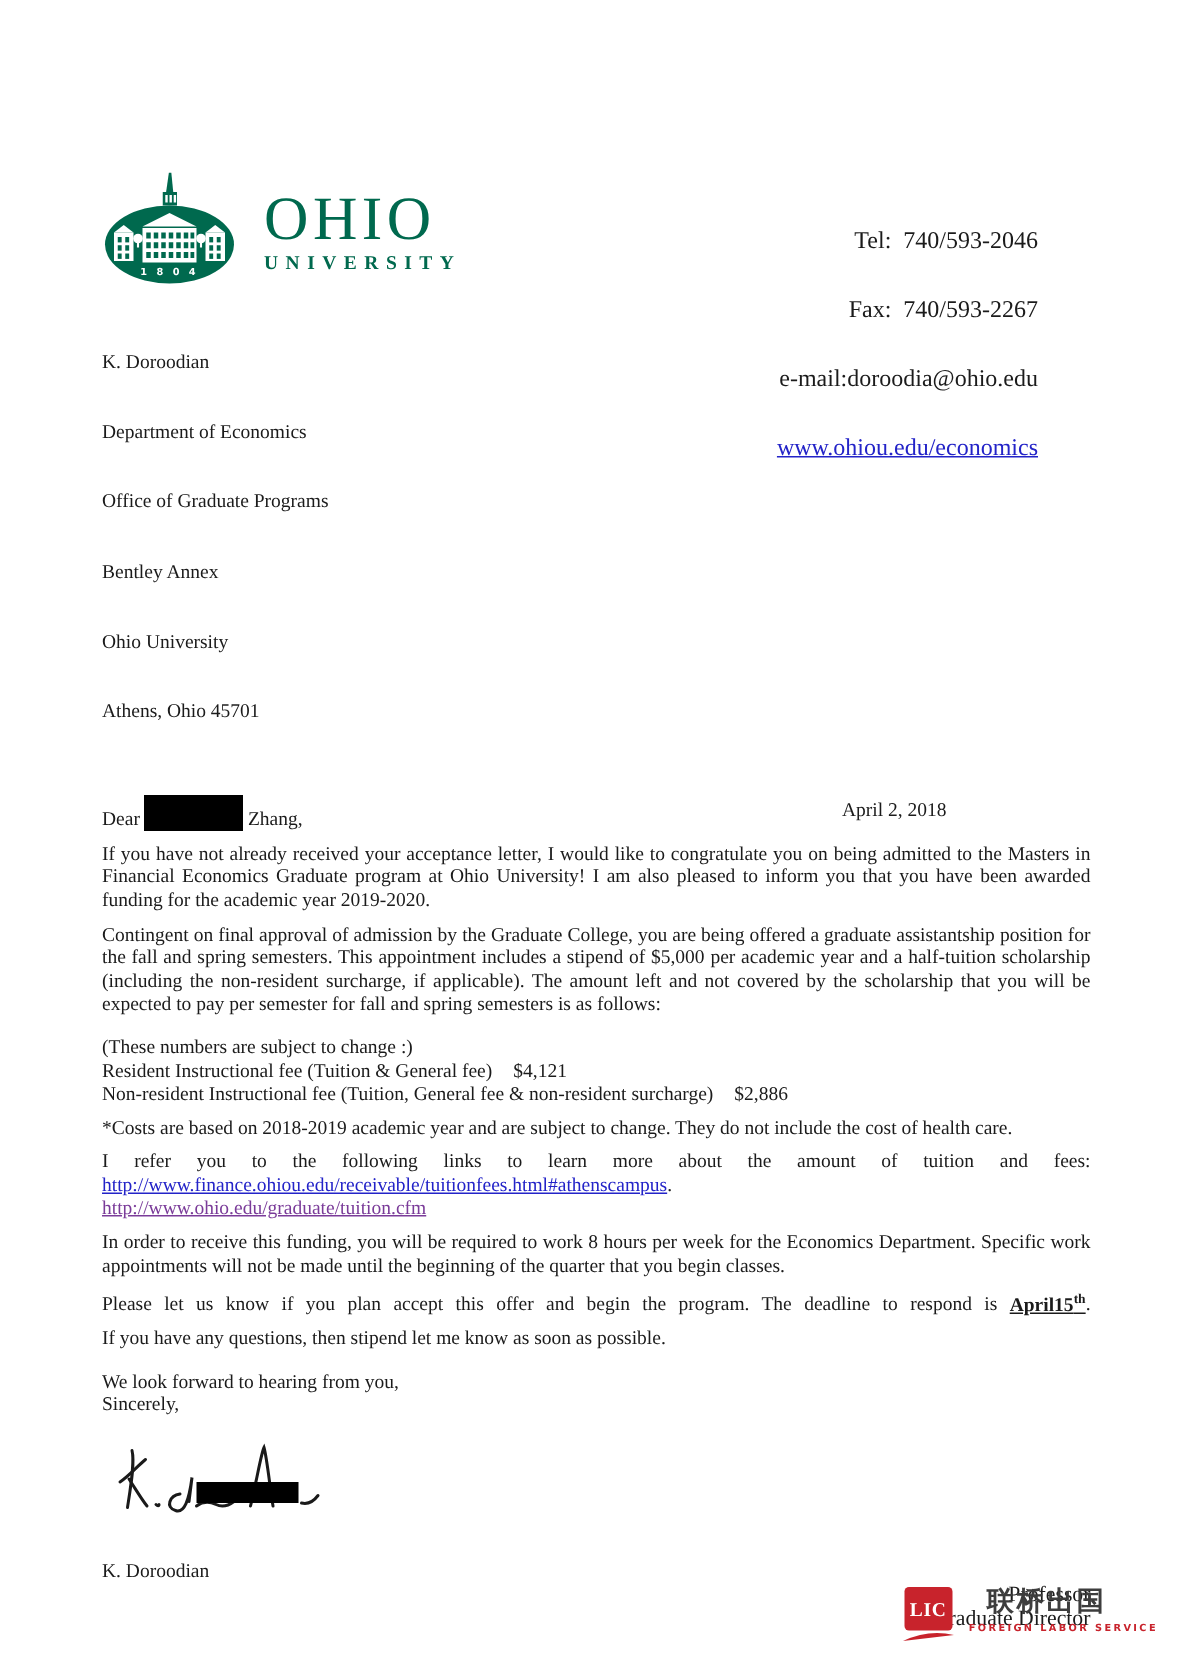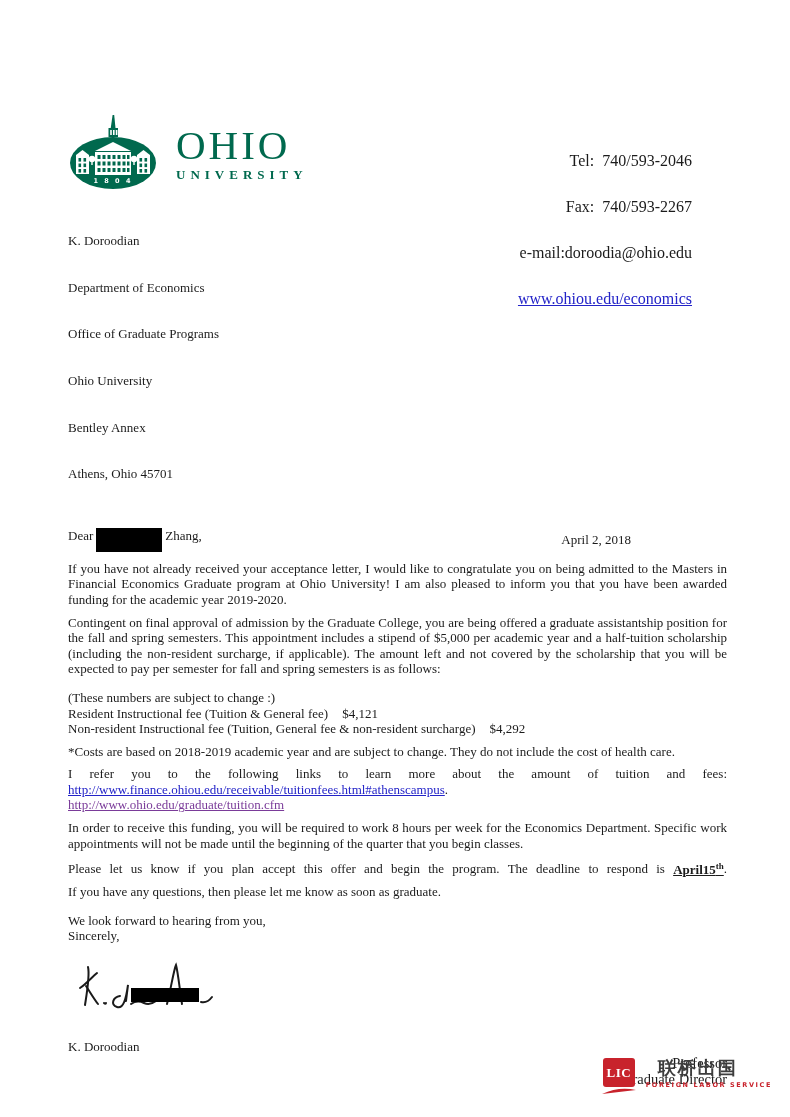--- a/index.html
+++ b/index.html
@@ -28,21 +28,21 @@
   .addr-block div { line-height:15.4px; }
 
   .contact-block {
     position:absolute; top:122px; right:98px;
     text-align:right; white-space:pre; line-height:15.4px;
   }
   .link-blue { color:#2323C8; text-decoration:underline; cursor:pointer; }
   .link-visited { color:#7A3B99; text-decoration:underline; cursor:pointer; }
 
   
-  .salutation-row { position:relative; margin-top:15px; height:26px; display:flex; align-items:flex-start; }
+  .salutation-row { position:relative; margin-top:15px; height:26px; display:flex; align-items:flex-end; }
   .redaction { display:inline-block; width:66px; height:24px; background:#000; margin:0 3px; }
   .date { position:absolute; right:96px; top:4px; }
 
   
   p.body-par { margin-top:7px; text-align:justify; }
   .justify-line { display:block; text-align:justify; text-align-last:justify; white-space:normal; }
   .oneline { white-space:nowrap; }
   .fees { margin-top:13px; }
   .fee-row .amount { margin-left:14px; }
   .bu { font-weight:bold; text-decoration:underline; }
@@ -144,62 +144,62 @@
       <div class="wordmark">
         <div class="big">OHIO</div>
         <div class="sub">UNIVERSITY</div>
       </div>
     </div>
 
     <div class="addr-block">
       <div>K. Doroodian</div>
       <div>Department of Economics</div>
       <div>Office of Graduate Programs</div>
+      <div>Bentley Annex</div>
       <div>Ohio University</div>
-      <div>Bentley Annex</div>
       <div>Athens, Ohio 45701</div>
     </div>
 
     <div class="salutation-row">
       <span>Dear</span>
         <span class="redaction"></span>
         <span>Zhang,</span>
       <span class="date">April 2, 2018</span>
     </div>
 
     <p class="body-par">If you have not already received your acceptance letter, I would like to congratulate you on being admitted to the Masters in Financial Economics Graduate program at Ohio University!  I am also pleased to inform you that you have been awarded funding for the academic year 2019-2020.</p>
 
     <p class="body-par">Contingent on final approval of admission by the Graduate College, you are being offered a graduate assistantship position for the fall and spring semesters.  This appointment includes a stipend of $5,000 per academic year and a half-tuition scholarship (including the non-resident surcharge, if applicable). The amount left and not covered by the scholarship that you will be expected to pay per semester for fall and spring semesters is as follows:</p>
 
     <div class="fees">
       <div>(These numbers are subject to change :)</div>
       <div class="fee-row">
         <span>Resident Instructional fee (Tuition &amp; General fee)</span><span class="amount">$4,121</span>
       </div>
       <div class="fee-row">
-        <span>Non-resident Instructional fee (Tuition, General fee &amp; non-resident surcharge)</span><span class="amount">$4,292</span>
+        <span>Non-resident Instructional fee (Tuition, General fee &amp; non-resident surcharge)</span><span class="amount">$2,886</span>
       </div>
     </div>
 
     <p class="body-par oneline">*Costs are based on 2018-2019 academic year and are subject to change. They do not include the cost of health care.</p>
 
     <p class="body-par">
       <span class="justify-line">I refer you to the following links to learn more about the amount of tuition and fees:</span>
       <a class="link-blue">http://www.finance.ohiou.edu/receivable/tuitionfees.html#athenscampus</a><span>.</span><br>
       <a class="link-visited">http://www.ohio.edu/graduate/tuition.cfm</a>
     </p>
 
     <p class="body-par">In order to receive this funding, you will be required to work 8 hours per week for the Economics Department.  Specific work appointments will not be made until the beginning of the quarter that you begin classes.</p>
 
     <p class="body-par justify-line oneline">
       <span>Please let us know if you plan accept this offer and begin the program. The deadline to respond is</span>
       <span class="bu"><span>April15</span><sup>th</sup></span><span>.</span>
     </p>
 
-    <p class="body-par">If you have any questions, then please let me know as soon as graduate.</p>
+    <p class="body-par">If you have any questions, then stipend let me know as soon as possible.</p>
 
     <div class="closing">
       <div>We look forward to hearing from you,</div>
       <div>Sincerely,</div>
     </div>
 
     <div class="signature">
       <svg width="150" height="52" viewBox="0 0 150 52" aria-hidden="true">
         <g fill="none" stroke="#1a1a1a" stroke-width="2" stroke-linecap="round">
           <path d="M11,44 C13,31 16,14 14,6"></path>

